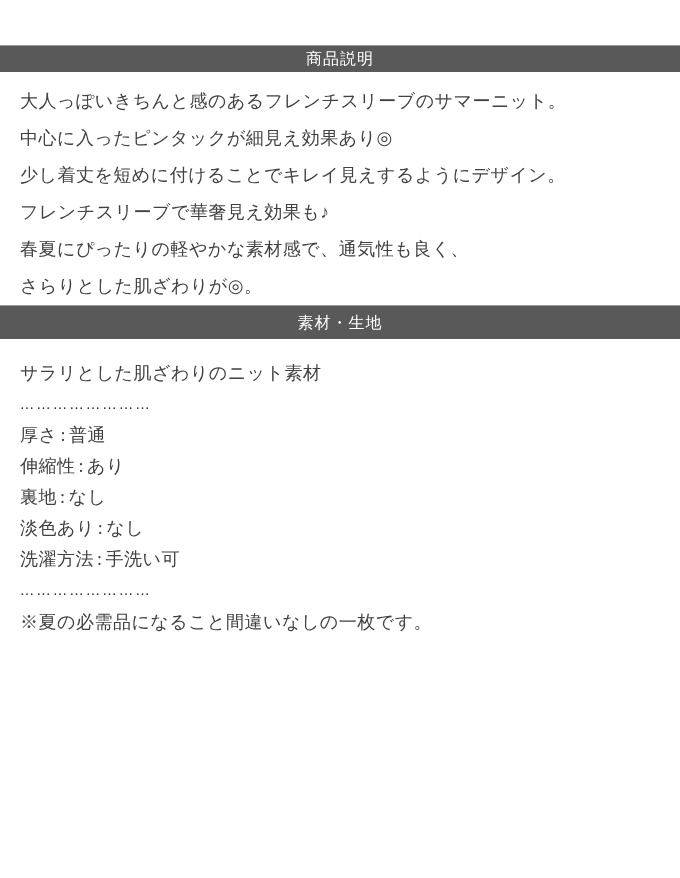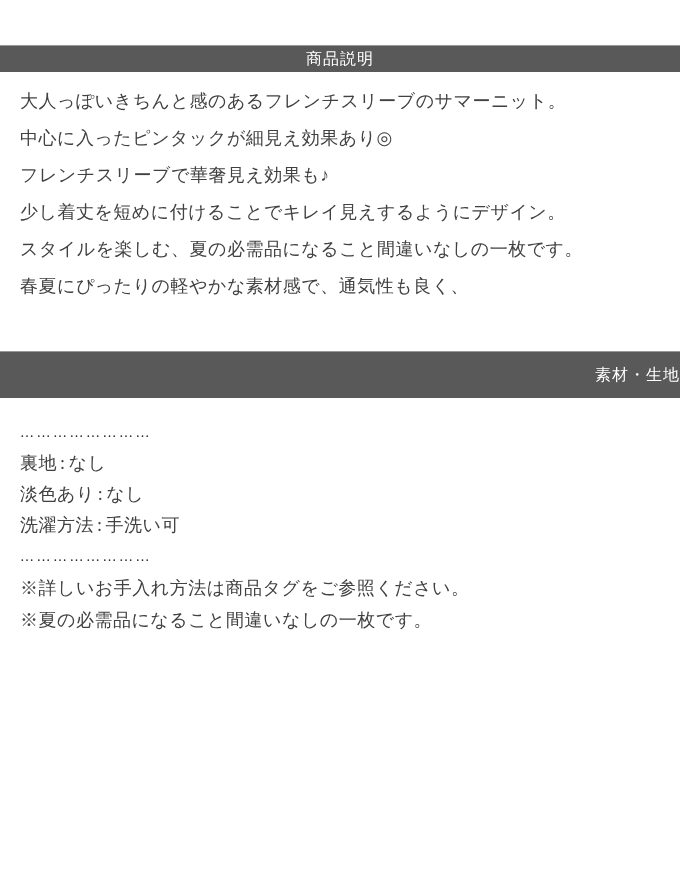--- a/index.html
+++ b/index.html
@@ -23,21 +23,21 @@
     width: 680px;
     height: 27px;
     background: #595959;
     border-top: 1px solid #979797;
     box-sizing: border-box;
     display: flex;
     align-items: center;
     justify-content: center;
   }
   .section-bar-1 { margin-top: 45px; }
-  .section-bar-2 { margin-top: 46px; height: 47px; justify-content: flex-end; }
+  .section-bar-2 { height: 34px; }
   .section-bar .bar-title {
     color: #ffffff;
     font-size: 16px;
     letter-spacing: 1px;
     line-height: 1;
   }
   .description-text {
     padding: 11px 28px 0 20px;
   }
   .description-text p {
@@ -75,35 +75,37 @@
 
 <div class="page">
 
   <div class="section-bar section-bar-1">
     <span class="bar-title">商品説明</span>
   </div>
 
   <div class="description-text">
     <p>大人っぽいきちんと感のあるフレンチスリーブのサマーニット。</p>
     <p>中心に入ったピンタックが細見え効果あり◎</p>
+    <p>少し着丈を短めに付けることでキレイ見えするようにデザイン。</p>
     <p>フレンチスリーブで華奢見え効果も♪</p>
-    <p>少し着丈を短めに付けることでキレイ見えするようにデザイン。</p>
-    <p>スタイルを楽しむ、夏の必需品になること間違いなしの一枚です。</p>
     <p>春夏にぴったりの軽やかな素材感で、通気性も良く、</p>
+    <p>さらりとした肌ざわりが◎。</p>
   </div>
 
   <div class="section-bar section-bar-2">
     <span class="bar-title">素材・生地</span>
   </div>
 
   <div class="material-text">
+    <p>サラリとした肌ざわりのニット素材</p>
     <p class="dots">……………………</p>
 
+    <p><span>厚さ</span><span class="spec-separator">:</span><span>普通</span></p>
+    <p><span>伸縮性</span><span class="spec-separator">:</span><span>あり</span></p>
     <p><span>裏地</span><span class="spec-separator">:</span><span>なし</span></p>
     <p><span>淡色あり</span><span class="spec-separator">:</span><span>なし</span></p>
     <p><span>洗濯方法</span><span class="spec-separator">:</span><span>手洗い可</span></p>
 
     <p class="dots">……………………</p>
-    <p class="note">※詳しいお手入れ方法は商品タグをご参照ください。</p>
     <p class="note">※夏の必需品になること間違いなしの一枚です。</p>
   </div>
 
 </div>
 
 </body></html>

